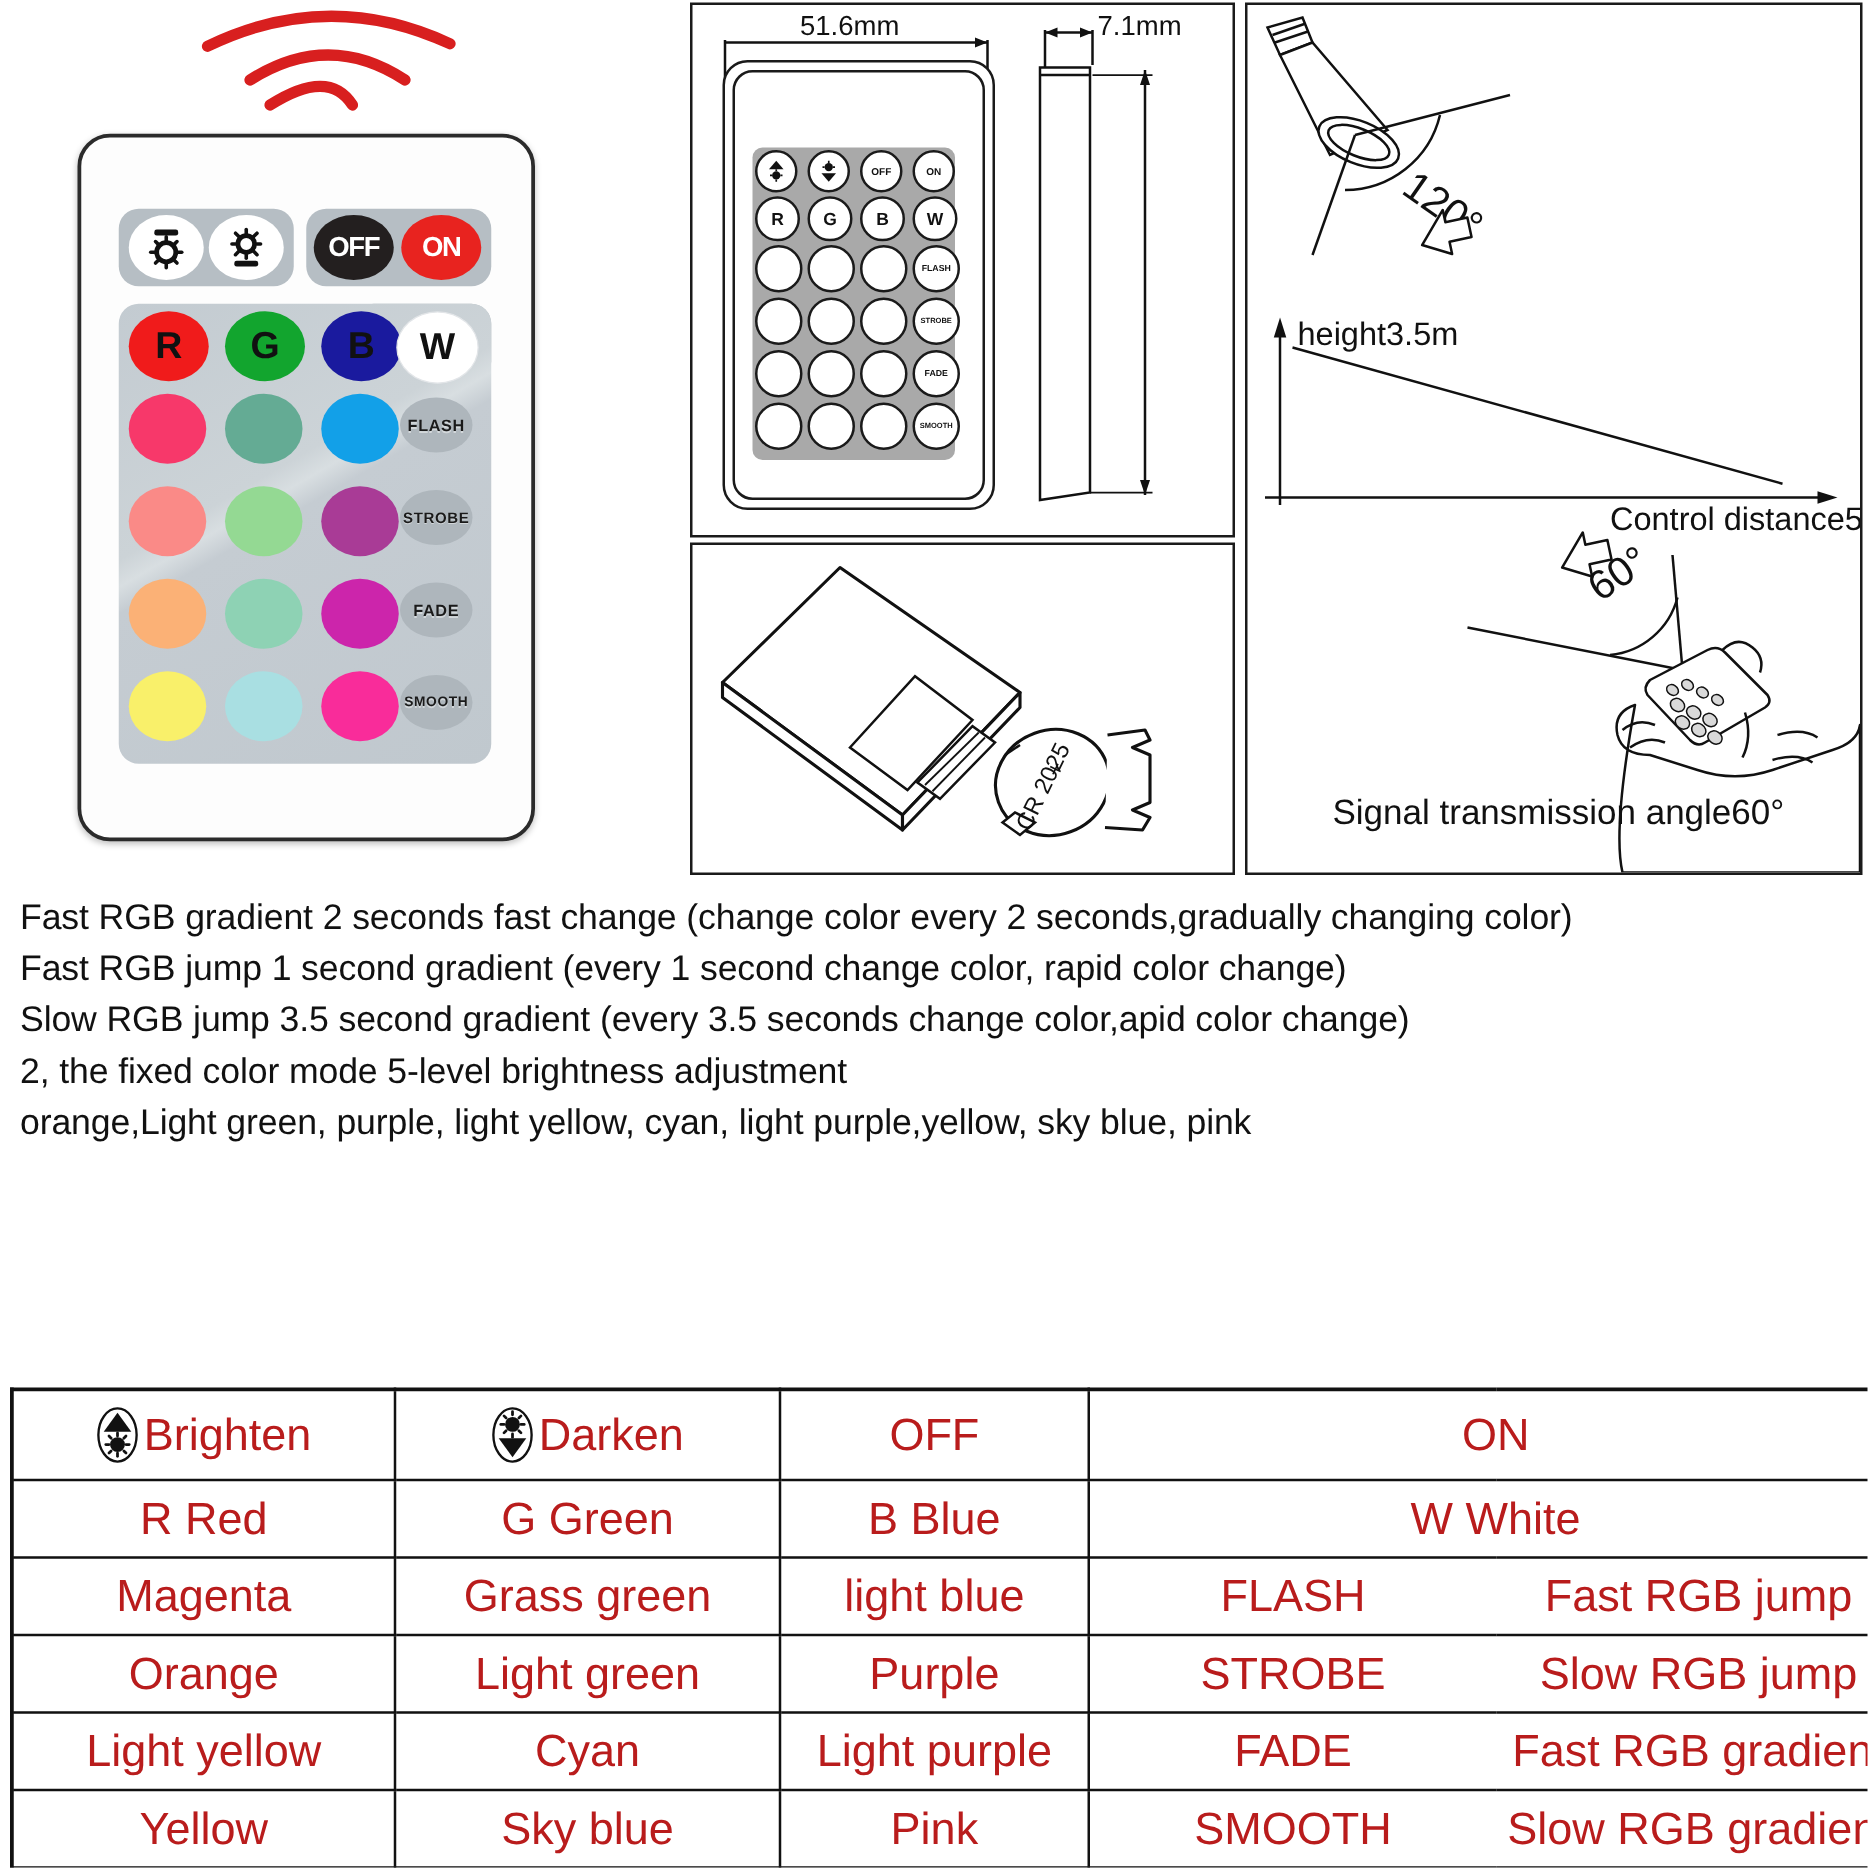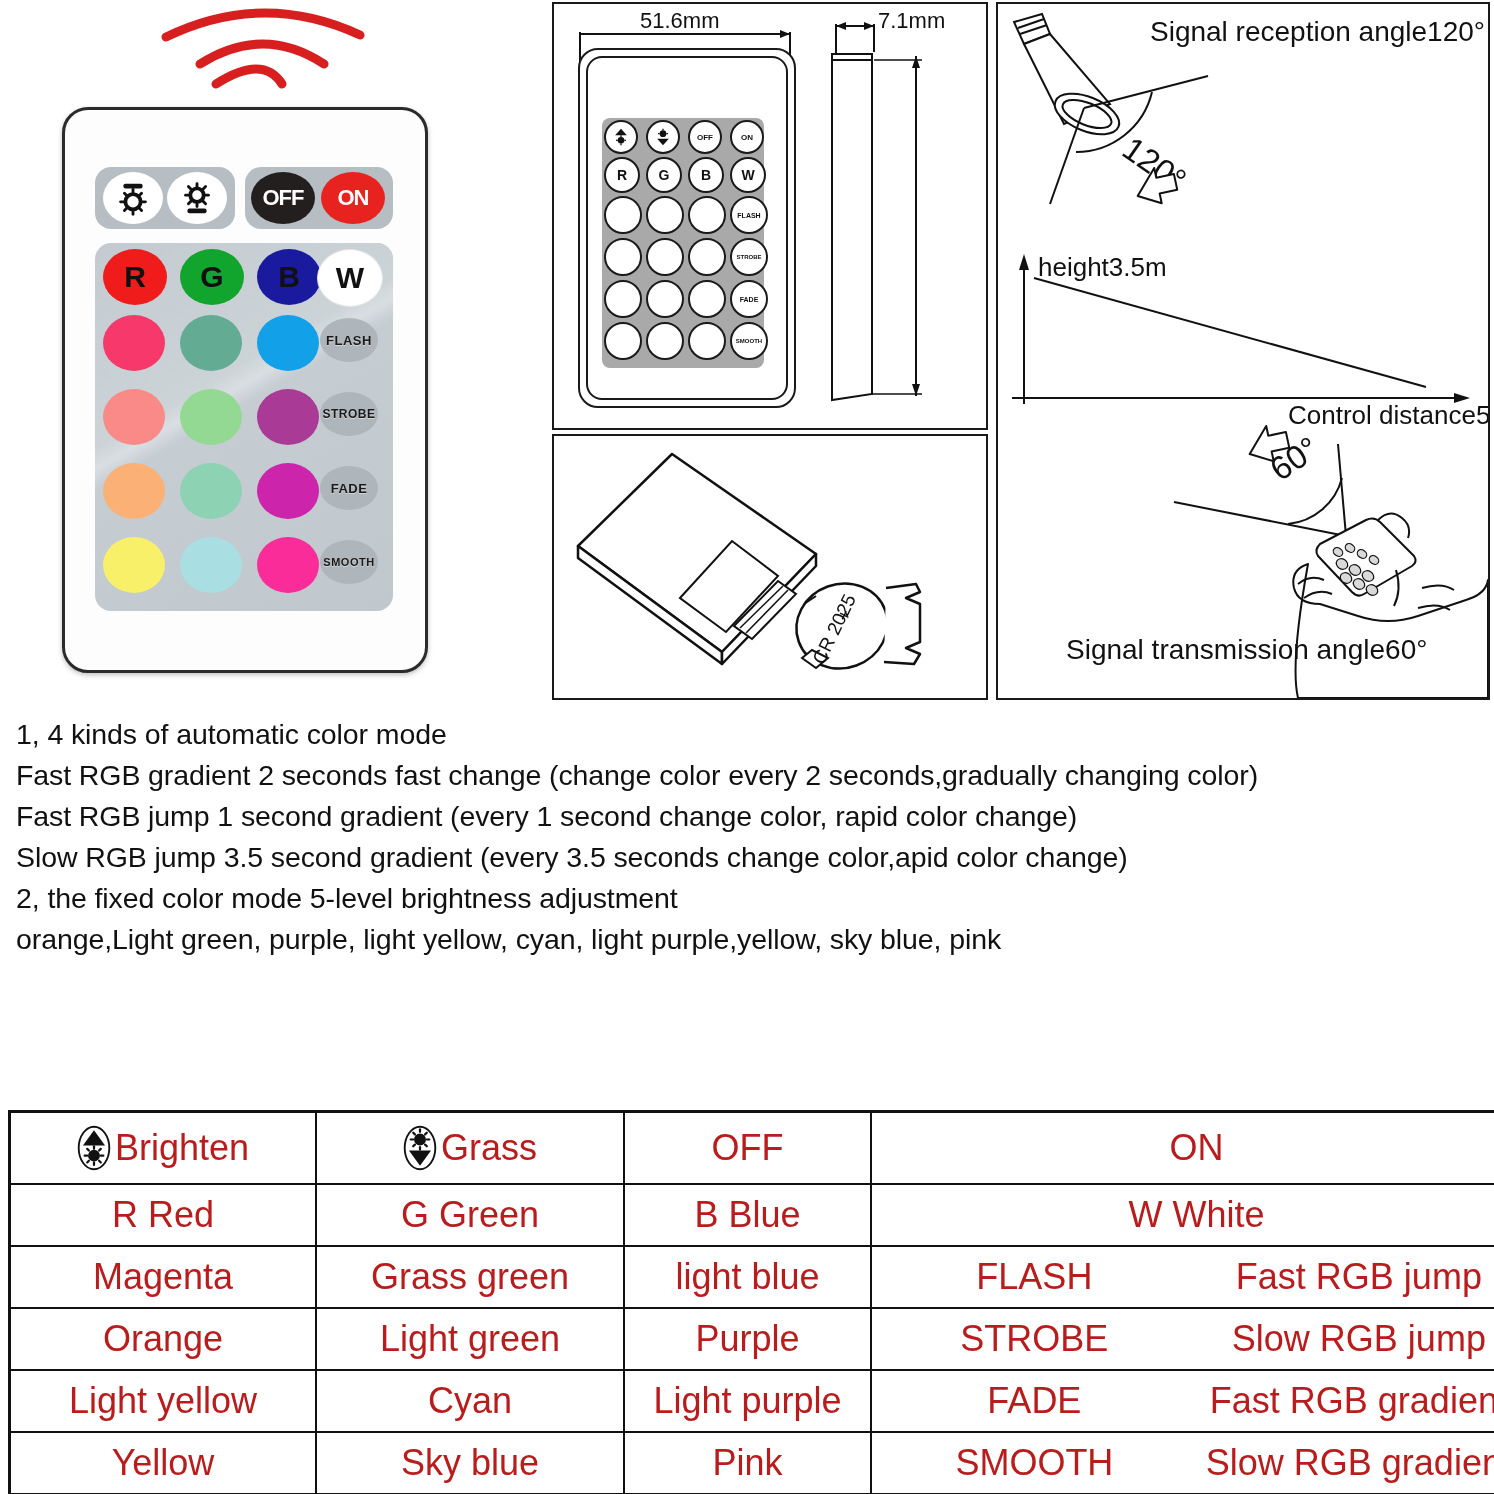--- a/index.html
+++ b/index.html
@@ -299,21 +299,20 @@
 
       <path d="M332,152 L362,148 L366,156 L352,162 L366,168 L366,206 L352,212 L366,218 L360,228 L330,226" fill="#fff" stroke="#111" stroke-width="2.5" stroke-linejoin="round"></path>
       <path d="M248,222 L258,214 L274,222 L262,232 Z" fill="#fff" stroke="#111" stroke-width="2"></path>
       <path d="M250,168 L262,160" stroke="#111" stroke-width="2"></path>
       <text x="286" y="196" font-family="Liberation Sans, sans-serif" font-size="19" fill="#111" text-anchor="middle" transform="rotate(-64 286 196)">CR 2025</text>
       <text x="296" y="182" font-family="Liberation Sans, sans-serif" font-size="19" fill="#111" text-anchor="middle" transform="rotate(-64 296 182)">+</text>
     </svg>
   </div>
 
   <div id="signal-panel">
-    <span class="dimlabel" style="left:152px;top:12px;font-size:28px;">Signal reception angle120°</span>
 
     <svg style="position:absolute;left:0;top:0;width:490px;height:694px;">
 
       <g stroke="#111" stroke-width="2" fill="#fff">
         <path d="M16,18 L44,10 L52,30 L26,40 Z"></path>
         <line x1="20" y1="24" x2="46" y2="15"></line>
         <line x1="22" y1="30" x2="49" y2="21"></line>
         <path d="M26,40 L52,30 L112,100 L66,120 Z"></path>
         <ellipse cx="89" cy="110" rx="34" ry="17" transform="rotate(22 89 110)"></ellipse>
         <ellipse cx="89" cy="110" rx="26" ry="11" transform="rotate(22 89 110)"></ellipse>
@@ -363,21 +362,20 @@
         <ellipse cx="361" cy="580" rx="6" ry="5" transform="rotate(33 361 580)"></ellipse>
         <ellipse cx="374" cy="586" rx="6" ry="5" transform="rotate(33 374 586)"></ellipse>
       </g>
     </svg>
 
     <span class="dimlabel" style="left:68px;top:630px;font-size:28px;">Signal transmission angle60°</span>
   </div>
 </div>
 
 <div id="desc">
-  <p>1, 4 kinds of automatic color mode</p>
   <p>Fast RGB gradient 2 seconds fast change (change color every 2 seconds,gradually changing color)</p>
   <p>Fast RGB jump 1 second gradient (every 1 second change color, rapid color change)</p>
   <p>Slow RGB jump 3.5 second gradient (every 3.5 seconds change color,apid color change)</p>
   <p>2, the fixed color mode 5-level brightness adjustment</p>
   <p>orange,Light green, purple, light yellow, cyan, light purple,yellow, sky blue, pink</p>
 </div>
 
 <table id="legend-table">
   <tbody>
       <tr class="tall">
@@ -411,21 +409,21 @@
                 <line x1="20" y1="26" x2="20" y2="29"></line>
             <line x1="9" y1="17" x2="12" y2="17"></line>
                 <line x1="28" y1="17" x2="31" y2="17"></line>
             <line x1="12" y1="9" x2="14" y2="11"></line>
                 <line x1="26" y1="23" x2="28" y2="25"></line>
             <line x1="28" y1="9" x2="26" y2="11"></line>
                 <line x1="14" y1="23" x2="12" y2="25"></line>
           </g>
           <path d="M7 30 L33 30 L20 48 Z" fill="#111"></path>
         </svg>
-        <span class="txt">Grass</span>
+        <span class="txt">Darken</span>
       </span>
     </td>
     <td class="c3">OFF</td>
     <td class="c45" colspan="2">ON</td>
   </tr>
 
   <tr>
     <td class="c1">R  Red</td>
     <td class="c2">G  Green</td>
     <td class="c3">B  Blue</td>

